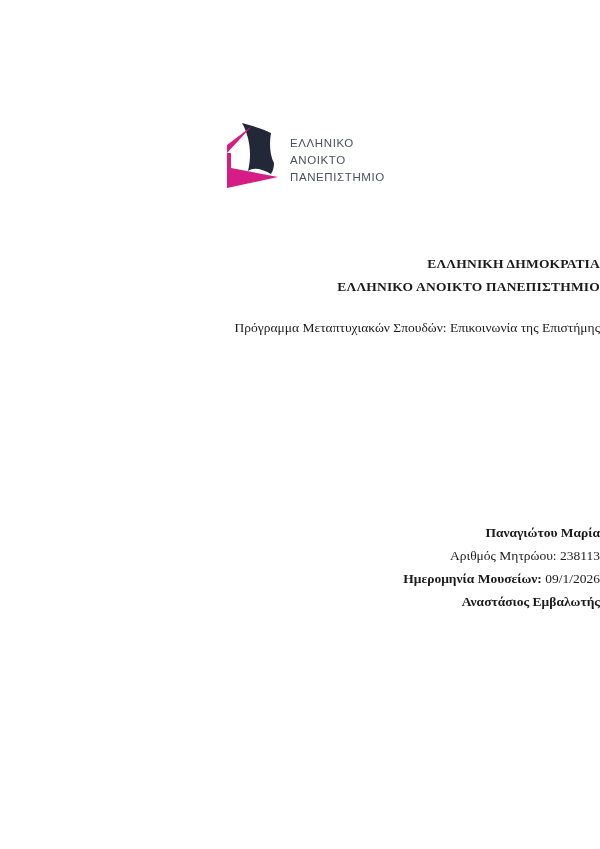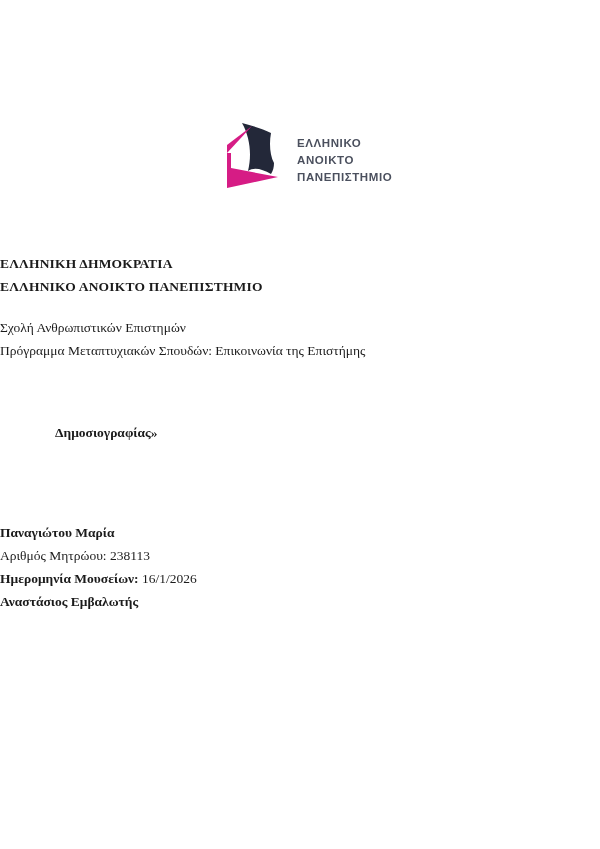--- a/index.html
+++ b/index.html
@@ -24,36 +24,36 @@
     top: 121px;
     display: flex;
     align-items: flex-start;
   }
   .logo-icon {
     width: 57px;
     height: 72px;
     flex: 0 0 auto;
   }
   .logo-wordmark {
-    margin-left: 13px;
+    margin-left: 6px;
     margin-top: 14px;
     font-family: "Liberation Sans", "DejaVu Sans", sans-serif;
     font-size: 11.5px;
-    font-weight: 700;
+    font-weight: 400;
     letter-spacing: 0.6px;
     line-height: 17px;
     color: #4b505e;
   }
 
   
   .center-block {
     position: absolute;
     left: 0;
     right: 0;
-    text-align: left;
+    text-align: right;
   }
   .hdr {
     top: 252px;
     font-weight: bold;
     font-size: 13.5px;
     line-height: 23px;
     letter-spacing: 0.2px;
   }
   .school {
     top: 316px;
@@ -96,28 +96,26 @@
       <div>ΠΑΝΕΠΙΣΤΗΜΙΟ</div>
     </div>
   </div>
 
   <div class="center-block hdr">
     <div>ΕΛΛΗΝΙΚΗ ΔΗΜΟΚΡΑΤΙΑ</div>
     <div>ΕΛΛΗΝΙΚΟ ΑΝΟΙΚΤΟ ΠΑΝΕΠΙΣΤΗΜΙΟ</div>
   </div>
 
   <div class="center-block school">
-    <div>Σχολή Ανθρωπιστικών Επιστημών</div>
     <div>Πρόγραμμα Μεταπτυχιακών Σπουδών: Επικοινωνία της Επιστήμης</div>
   </div>
 
   <div class="center-block thesis-title">
-    <div>Δημοσιογραφίας»</div>
   </div>
 
   <div class="center-block author-block">
     <div class="b">Παναγιώτου Μαρία</div>
     <div class="r"><span>Αριθμός Μητρώου:</span> <span>238113</span></div>
-    <div><span class="b">Ημερομηνία Μουσείων:</span> <span class="r">16/1/2026</span></div>
+    <div><span class="b">Ημερομηνία Μουσείων:</span> <span class="r">09/1/2026</span></div>
     <div class="b">Αναστάσιος Εμβαλωτής</div>
   </div>
 
 </div>
 
 </body></html>

